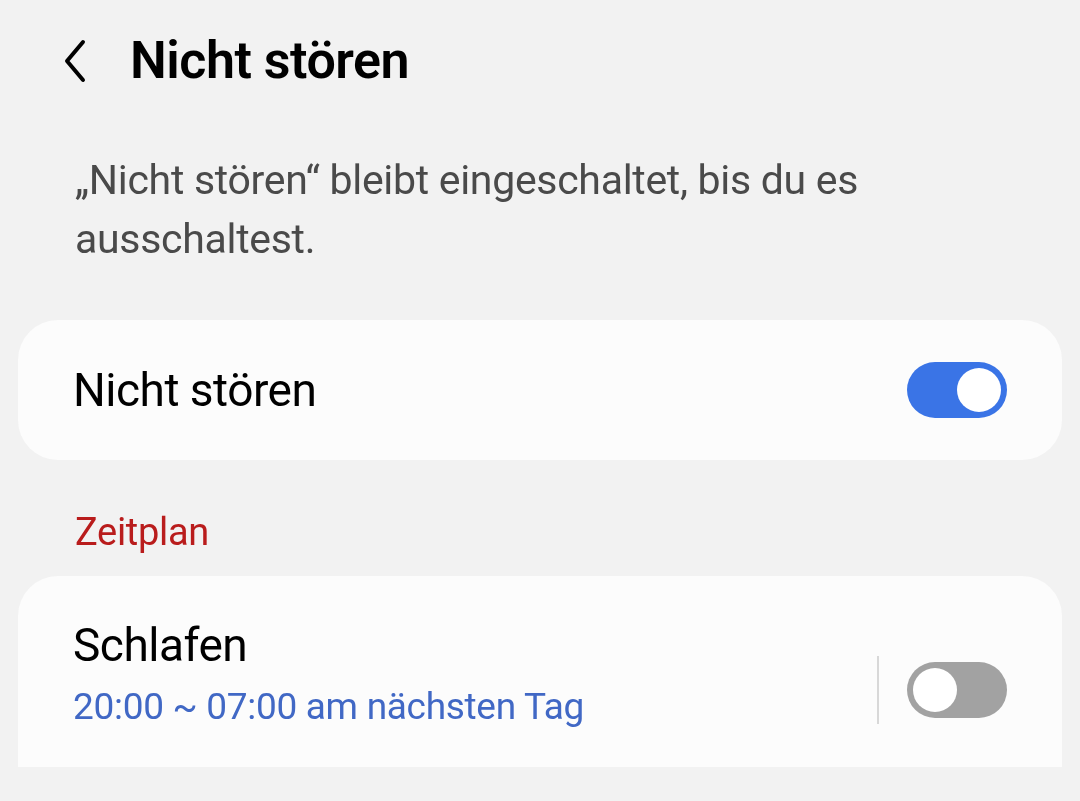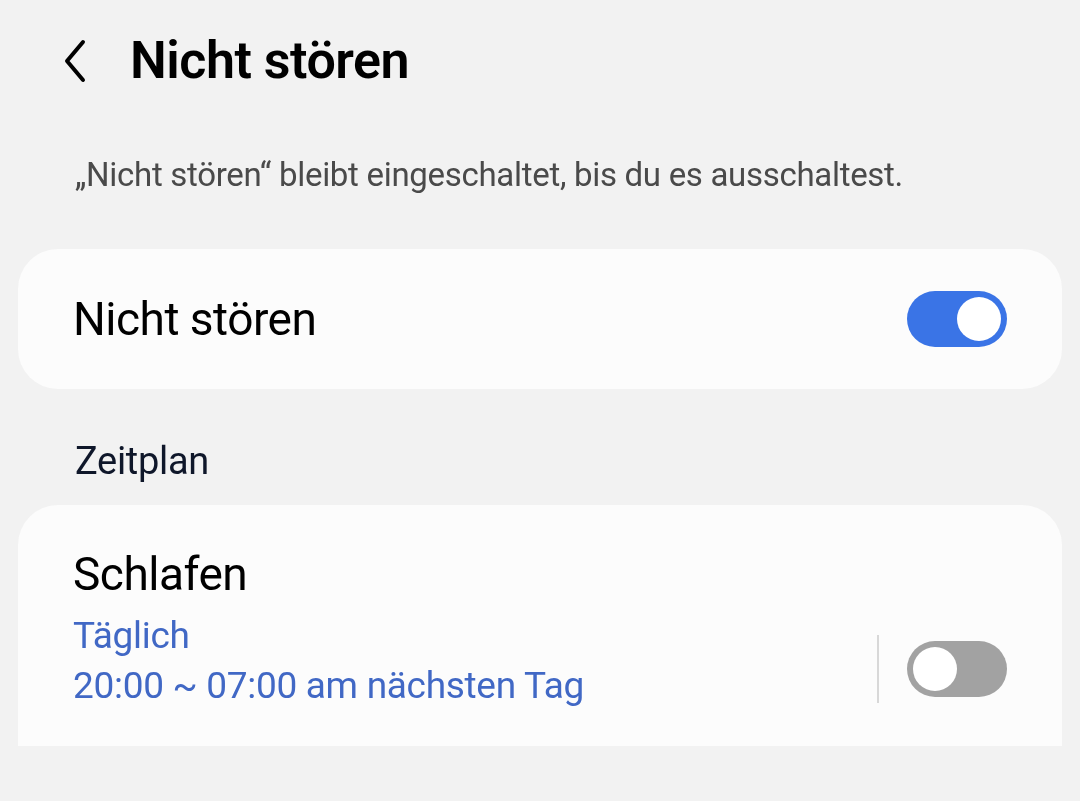--- a/index.html
+++ b/index.html
@@ -33,21 +33,21 @@
       height: 46px;
     }
     .page-title {
       font-size: 52px;
       font-weight: 600;
       color: #000;
       letter-spacing: -0.5px;
     }
     .description {
       padding: 30px 75px 50px 75px;
-      font-size: 33px;
+      font-size: 41px;
       color: #4a4a4a;
       line-height: 1.45;
       letter-spacing: -0.3px;
     }
     .card {
       background-color: #fcfcfc;
       border-radius: 40px;
       margin: 0 18px;
       padding: 42px 55px;
       display: flex;
@@ -85,21 +85,21 @@
       right: 6px;
     }
     .toggle.off .toggle-track {
       background-color: #a2a2a2;
     }
     .toggle.off .toggle-thumb {
       left: 6px;
     }
     .section-label {
       font-size: 38px;
-      color: #0f172a;
+      color: #b91c1c;
       padding: 50px 75px 22px 75px;
       letter-spacing: -0.3px;
     }
     .schedule-card {
       background-color: #fcfcfc;
       border-radius: 40px 40px 0 0;
       margin: 0 18px;
       padding: 42px 55px 35px 55px;
       display: flex;
       align-items: center;
@@ -153,21 +153,20 @@
     <div class="toggle-track"></div>
     <div class="toggle-thumb"></div>
   </div>
 </div>
 
 <div class="section-label">Zeitplan</div>
 
 <div class="schedule-card">
   <div class="schedule-left">
     <div class="schedule-title">Schlafen</div>
-    <div class="schedule-sub">Täglich</div>
     <div class="schedule-sub">20:00 ~ 07:00 am nächsten Tag</div>
   </div>
   <div class="schedule-right">
     <div class="divider"></div>
     <div class="toggle off">
       <div class="toggle-track"></div>
       <div class="toggle-thumb"></div>
     </div>
   </div>
 </div>

